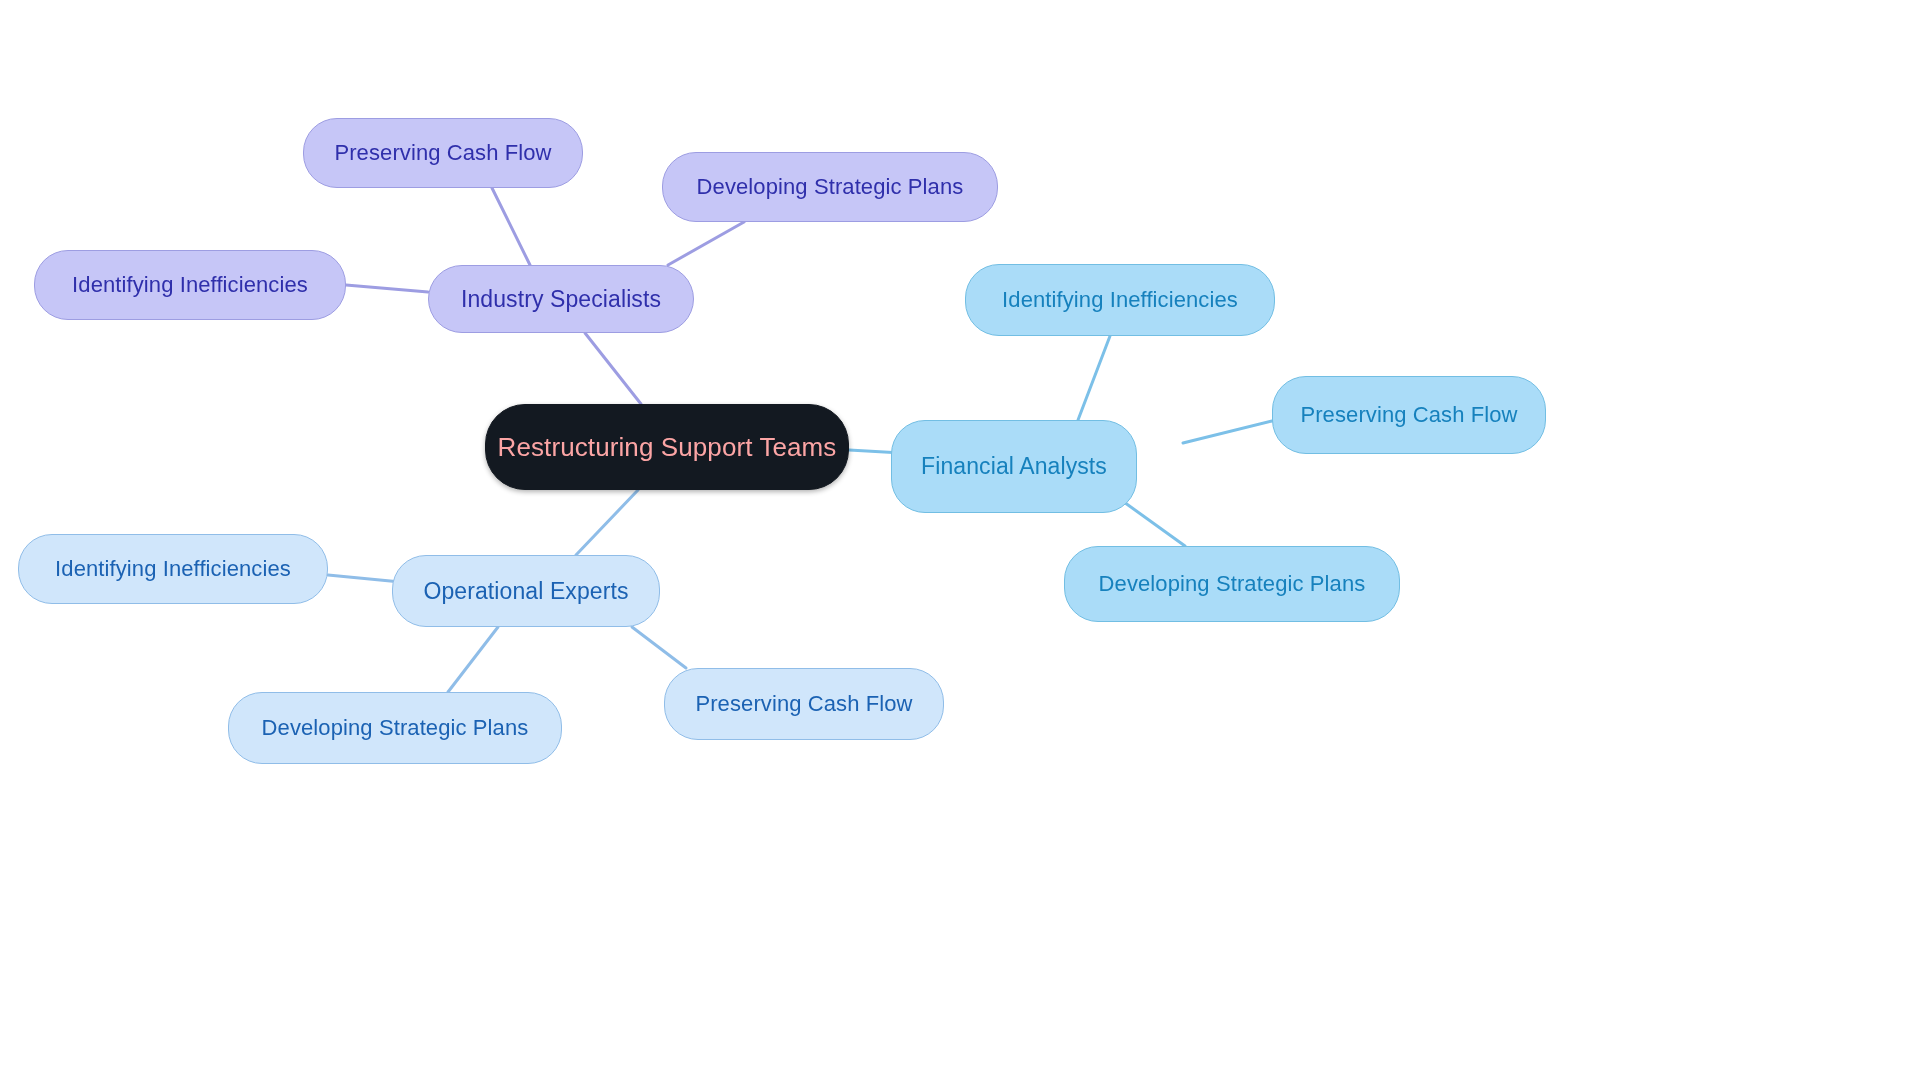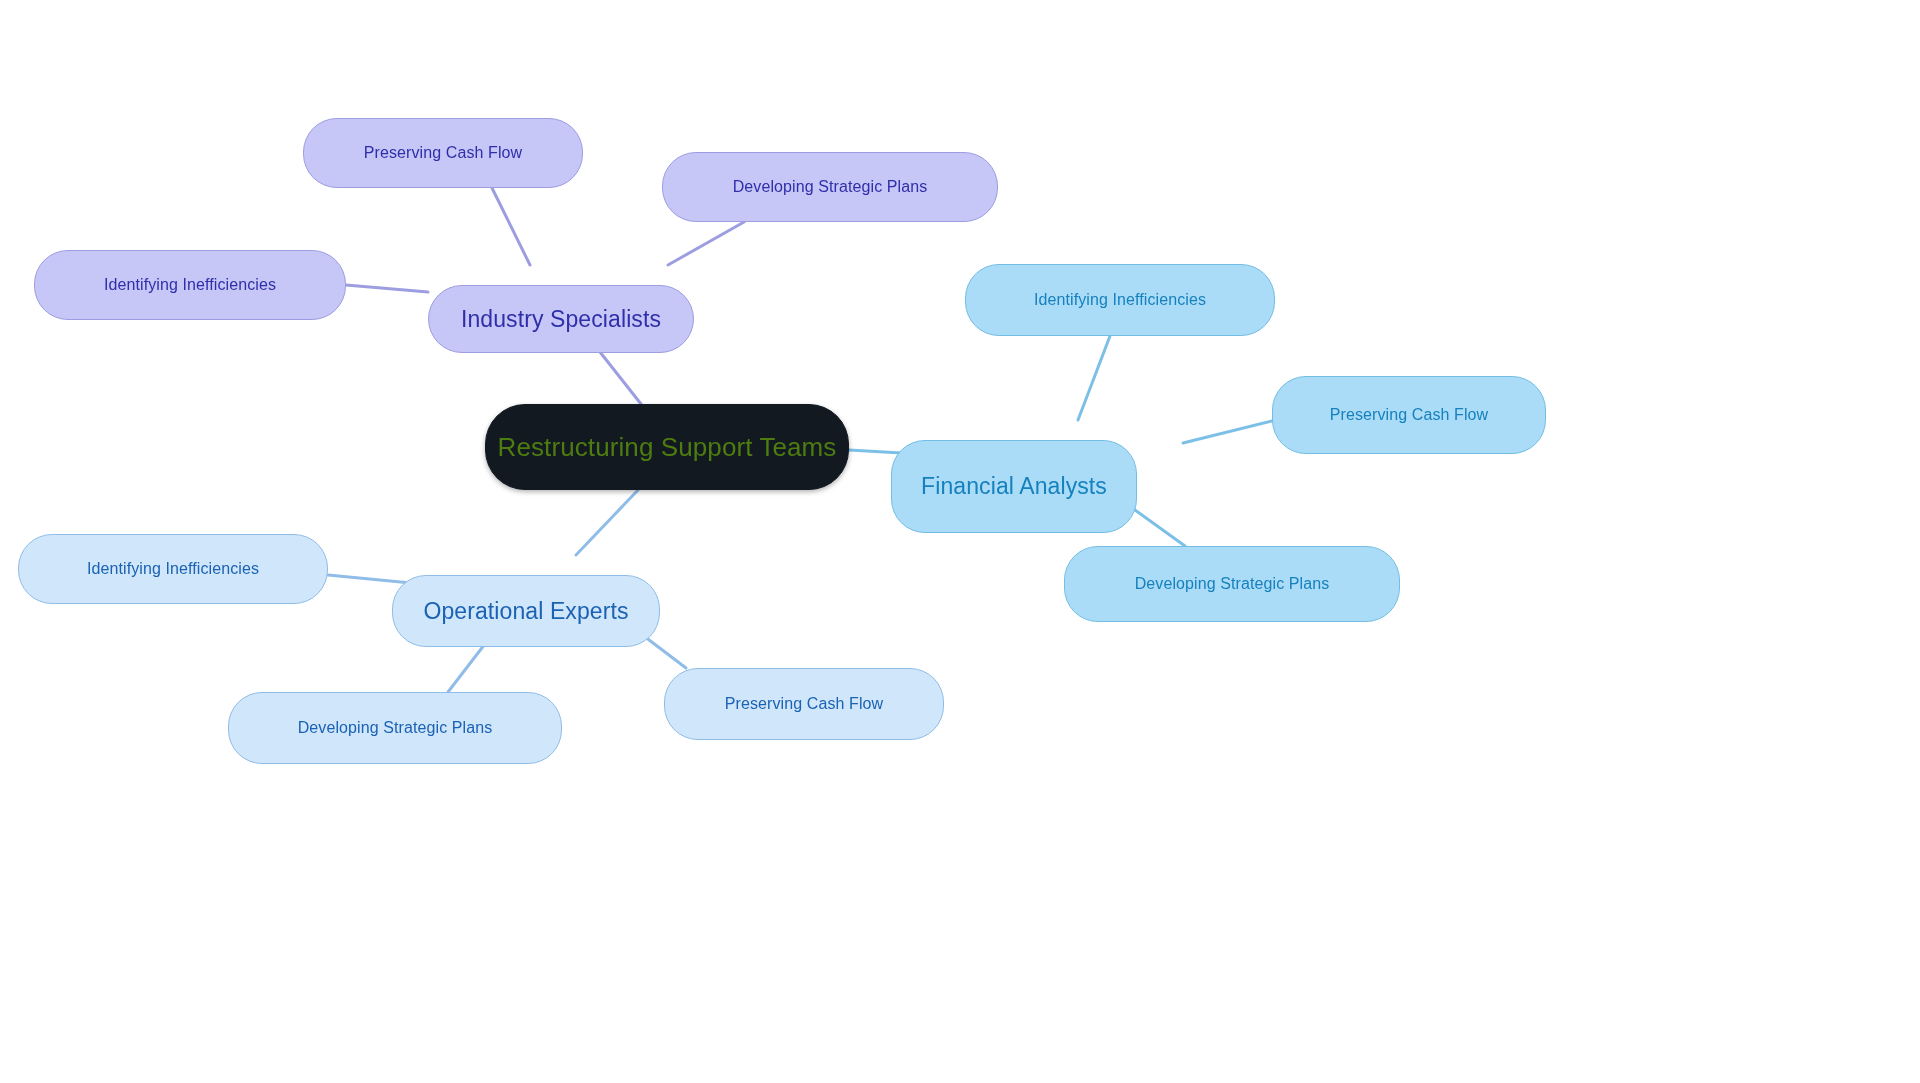--- a/index.html
+++ b/index.html
@@ -35,21 +35,21 @@
     justify-content: center;
     text-align: center;
     border-style: solid;
     border-width: 1.5px;
     white-space: nowrap;
     letter-spacing: 0.1px;
   }
   .node.root {
     background: #131921;
     border-color: #131921;
-    color: #4d7c0f;
+    color: #fca5a5;
     font-size: 26px;
     border-radius: 40px;
     box-shadow: 0 2px 5px rgba(0,0,0,0.30);
   }
   .node.purple {
     background: #c6c6f7;
     border-color: #9d9de2;
     color: #2f2fab;
     border-radius: 34px;
   }
@@ -60,24 +60,23 @@
     border-radius: 34px;
   }
   .node.pale {
     background: #d0e6fb;
     border-color: #90bde8;
     color: #1b62b3;
     border-radius: 34px;
   }
   .node.branch {
     font-size: 23px;
-    margin-top: 20px;
   }
   .node.leaf {
-    font-size: 16px;
+    font-size: 22px;
   }
 </style>
 </head>
 <body>
 
 <div id="mindmap">
   <svg id="edges" viewBox="0 0 1920 1083" preserveAspectRatio="none">
       <line x1="641" y1="404" x2="585" y2="333" stroke="#9d9de2" stroke-width="3" stroke-linecap="round"></line>
       <line x1="849" y1="450" x2="937" y2="455" stroke="#7cc0e8" stroke-width="3" stroke-linecap="round"></line>
       <line x1="638" y1="490" x2="576" y2="555" stroke="#8fbde8" stroke-width="3" stroke-linecap="round"></line>

